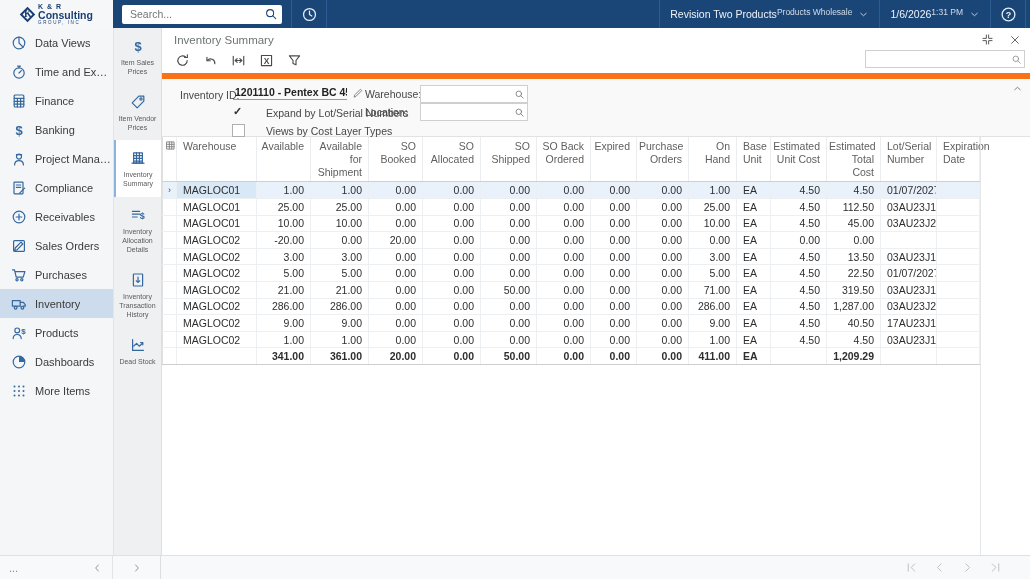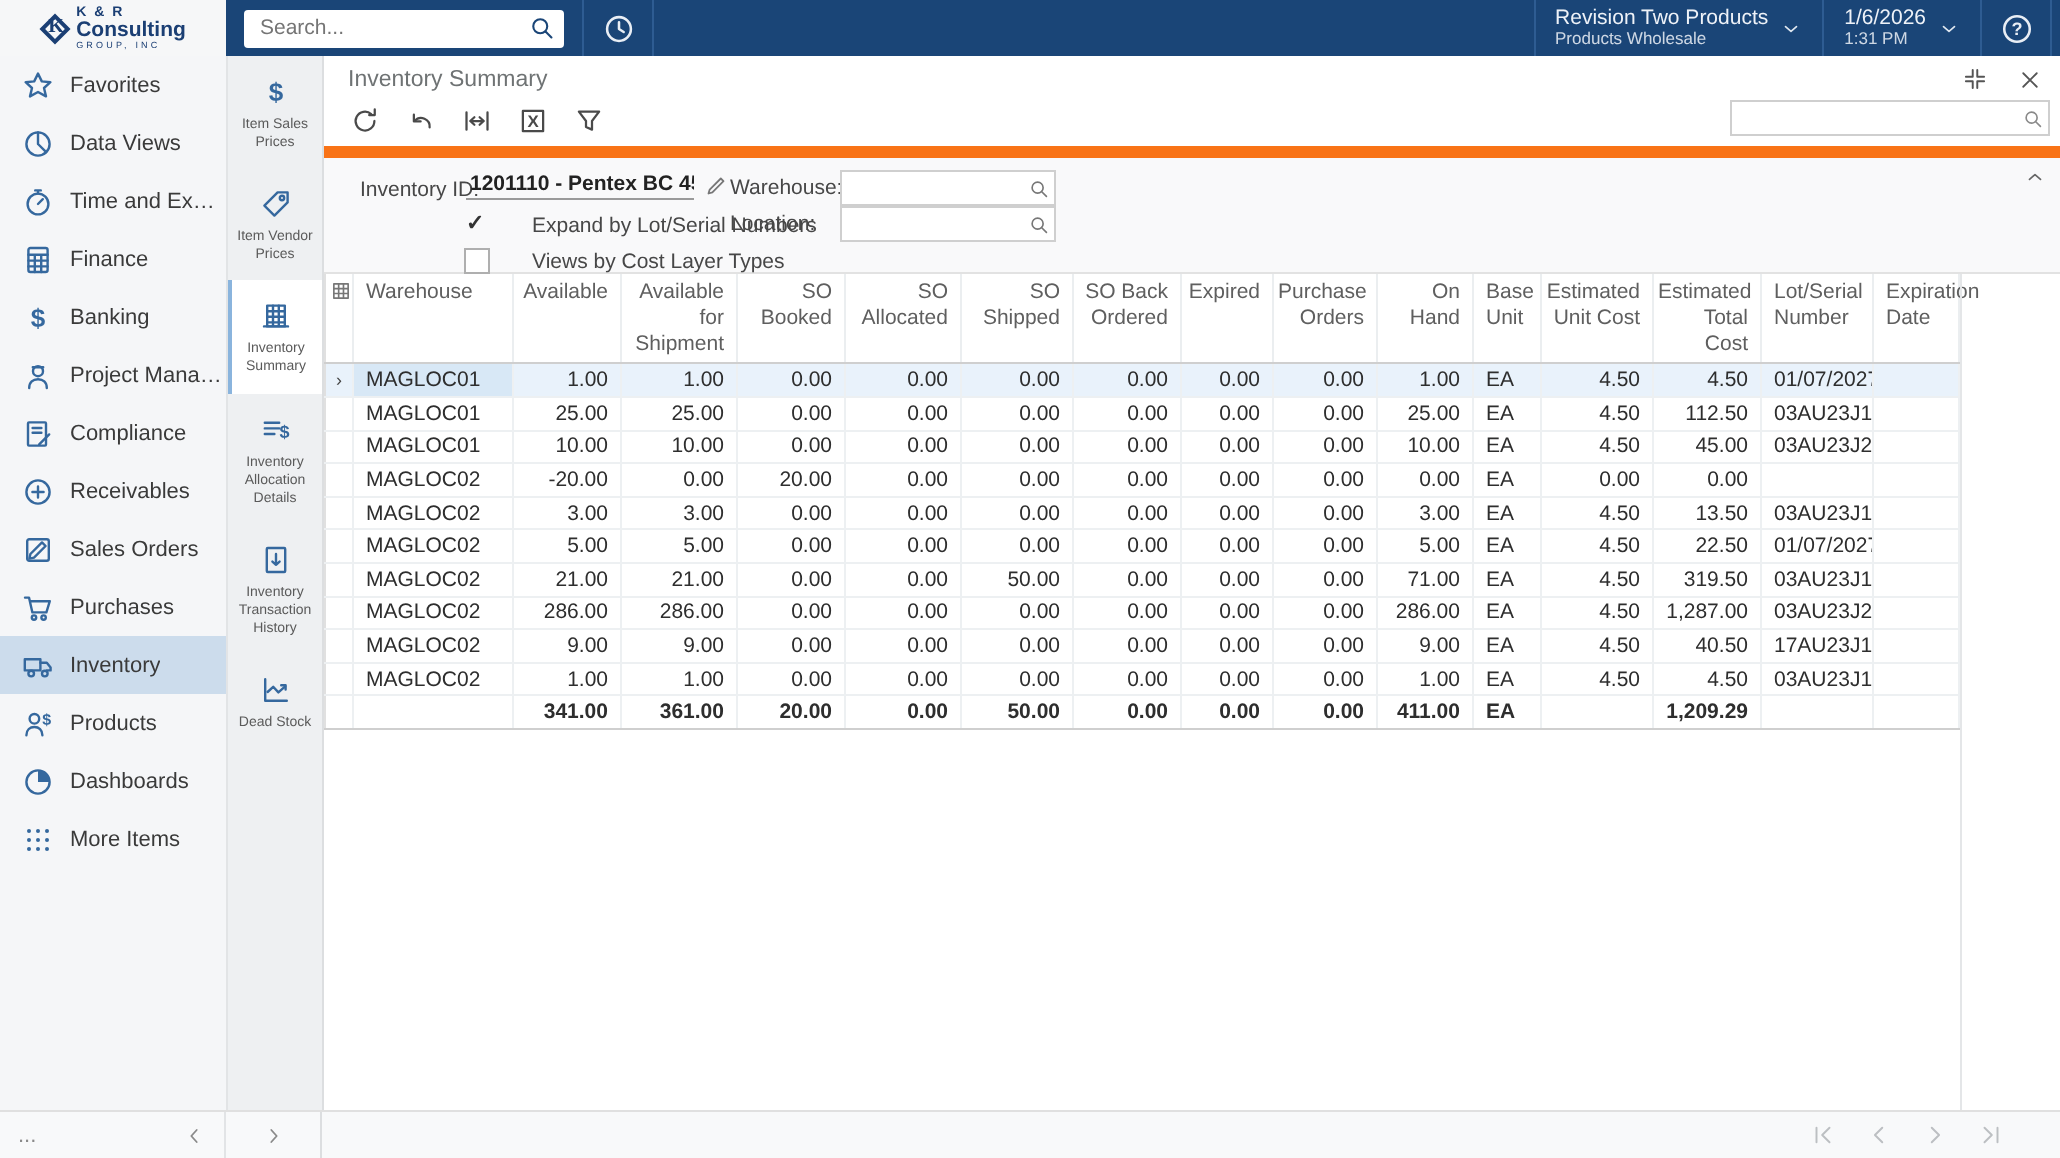--- a/index.html
+++ b/index.html
@@ -16,21 +16,21 @@
   .lt1{font-size:7px;font-weight:bold;letter-spacing:1px;}
   .lt2{font-size:10.5px;font-weight:bold;}
   .lt3{font-size:4.5px;letter-spacing:1.6px;margin-top:1px;}
   .search-wrap{margin-left:9px;width:150px;height:19px;background:#fff;border-radius:2px;display:flex;align-items:center;padding:0 4px 0 6px;}
   .search-wrap input{border:0;outline:0;flex:1;font-size:10.5px;color:#444;background:transparent;min-width:0;font-family:inherit;}
   .search-wrap .icn{color:var(--c-topbar,#1a4577);}
   .tb-sep{width:1px;height:28px;background:#2e5c92;margin:0 0;}
   .tb-btn{background:none;border:0;color:#e9eef5;width:34px;height:28px;display:flex;align-items:center;justify-content:center;cursor:pointer;padding:0;}
   .spacer{flex:1;}
   .tb-group{display:flex;align-items:center;gap:6px;padding:0 10px;height:28px;cursor:pointer;}
-  .two-line{display:flex;flex-direction:column;line-height:1.15;}
+  .two-line{display:flex;flex-direction:row;line-height:1.15;text-align:center;}
   .two-line .l1{font-size:10.5px;}
   .two-line .l2{font-size:8.5px;opacity:.85;}
   .chev{color:#dfe7f0;display:flex;}
   .icn{display:inline-flex;align-items:center;justify-content:center;}
   .icn svg{display:block;}
 
   
   .mid{flex:1;display:flex;min-height:0;}
   .sidebar{width:113px;flex:0 0 113px;background:var(--c-sidebar,#f5f6f8);border-right:1px solid #e2e4e6;overflow:hidden;}
   .side-item{height:29px;display:flex;align-items:center;gap:8px;padding-left:11px;color:#3a3a3a;cursor:pointer;white-space:nowrap;}
@@ -162,28 +162,20 @@
     <div class="tb-sep"></div>
     <div style="width:4px"></div>
   </header>
 
   <div class="mid">
     <nav class="sidebar">
         <div id="sidebar-list">
           <div class="side-item">
             <span class="s-icon icn">
               <svg viewBox="0 0 16 16" width="16" height="16" fill="none" stroke="currentColor" stroke-width="1.2" stroke-linecap="round" stroke-linejoin="round">
-                <path d="M8 1.8l1.9 3.9 4.3.4-3.2 2.9 1 4.2L8 11l-4 2.2 1-4.2-3.2-2.9 4.3-.4z"></path>
-              </svg>
-            </span>
-            <span class="s-label">Favorites</span>
-          </div>
-          <div class="side-item">
-            <span class="s-icon icn">
-              <svg viewBox="0 0 16 16" width="16" height="16" fill="none" stroke="currentColor" stroke-width="1.2" stroke-linecap="round" stroke-linejoin="round">
                 <circle cx="8" cy="8" r="5.8"></circle>
                 <path d="M8 8V2.2M8 8l4.1 4.1"></path>
               </svg>
             </span>
             <span class="s-label">Data Views</span>
           </div>
           <div class="side-item">
             <span class="s-icon icn">
               <svg viewBox="0 0 16 16" width="16" height="16" fill="none" stroke="currentColor" stroke-width="1.2" stroke-linecap="round" stroke-linejoin="round">
                 <circle cx="8" cy="9" r="5.2"></circle>

